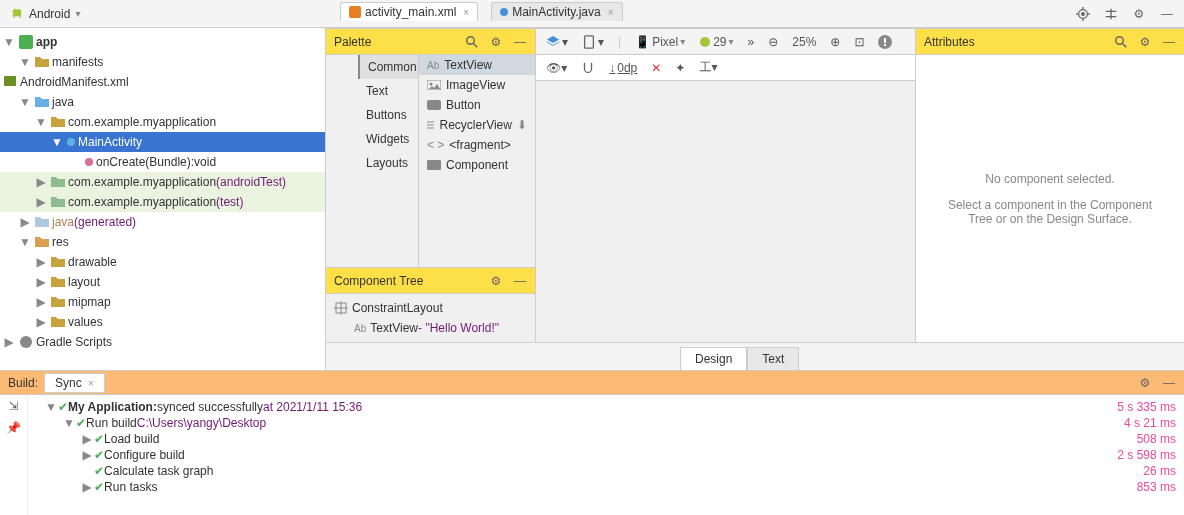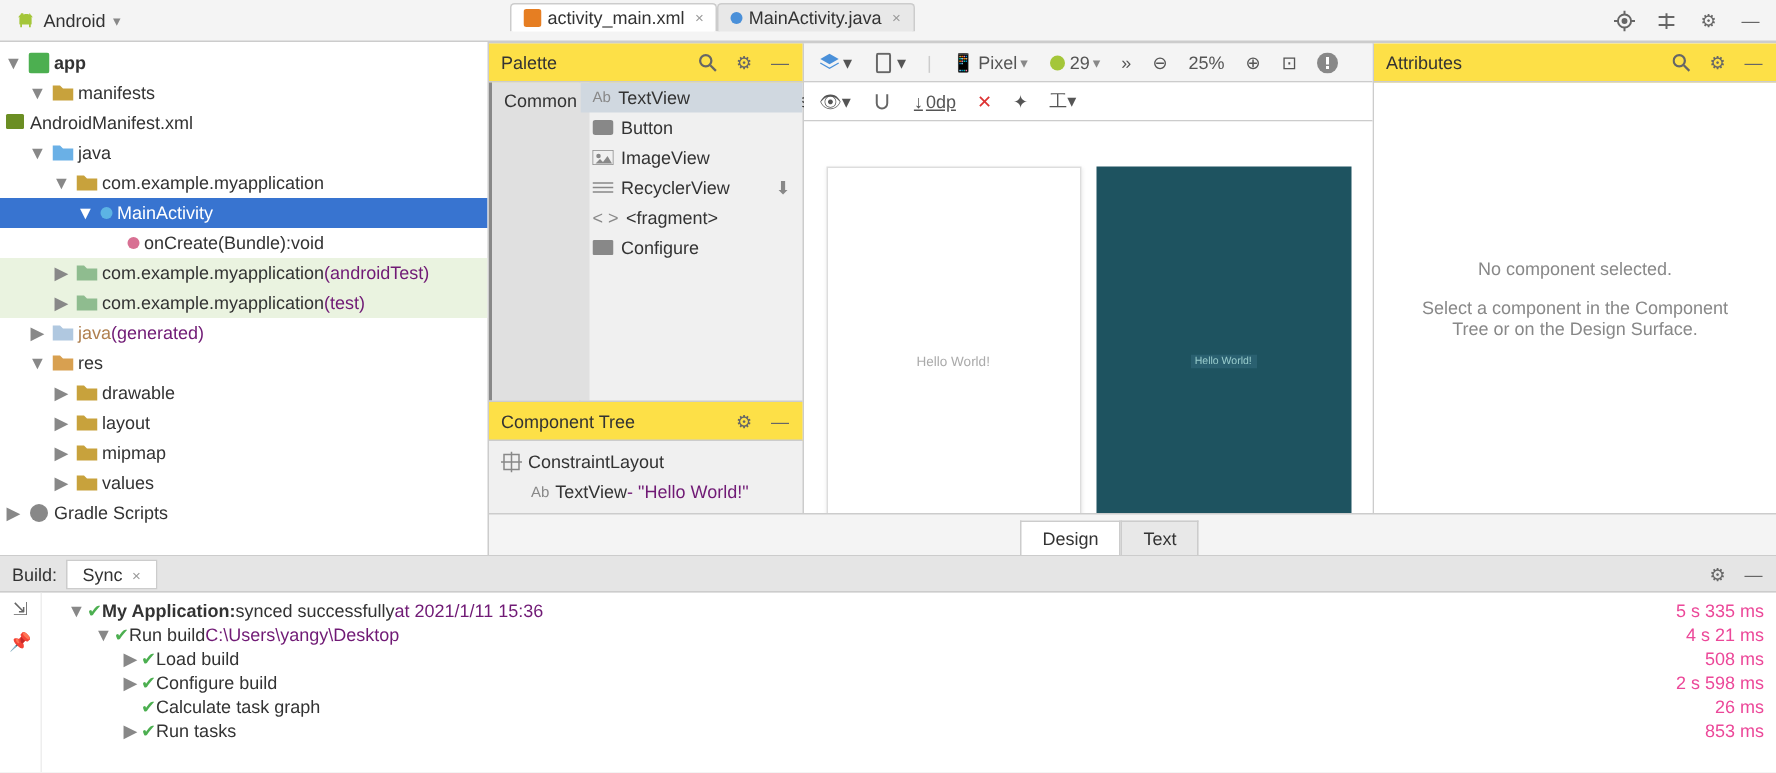--- a/index.html
+++ b/index.html
@@ -2,41 +2,41 @@
 <html><head>
 <meta charset="utf-8">
 <style>
 * { margin:0; padding:0; box-sizing:border-box; font-family:"Segoe UI",Arial,sans-serif; font-size:12px; }
 body { background:#f0f0f0; width:1184px; height:515px; overflow:hidden; display:flex; flex-direction:column; color:#333; }
 .top-row { display:flex; height:28px; border-bottom:1px solid #ccc; background:#f4f4f4; align-items:center; }
 .sel-android { display:flex; align-items:center; padding:0 10px; gap:5px; }
 .android-ico { width:14px; height:14px; }
 .top-icons { margin-left:auto; display:flex; gap:14px; padding-right:10px; align-items:center; }
 .ico-btn { width:14px; height:14px; display:flex; align-items:center; justify-content:center; color:#666; cursor:pointer; }
-.tabs-row { display:flex; align-items:center; gap:0; padding-left:8px; }
+.tabs-row { display:flex; align-items:center; gap:13px; padding-left:8px; }
 .file-tab { display:flex; align-items:center; gap:4px; padding:2px 8px; border:1px solid #ccc; border-bottom:none; background:#fff; border-radius:3px 3px 0 0; }
 .file-tab.inactive { background:#e8e8e8; }
 .close-x { color:#999; font-size:10px; margin-left:3px; }
 .dot { width:8px; height:8px; border-radius:50%; display:inline-block; }
 .main-row { display:flex; flex:1; min-height:0; }
 .project-pane { width:326px; background:#fff; border-right:1px solid #ccc; overflow:auto; }
 .tree { padding:4px 0; }
 .tree-row { display:flex; align-items:center; height:20px; white-space:nowrap; }
 .tree-row.sel { background:#3874d0; color:#fff; }
 .tw { width:14px; display:inline-block; text-align:center; color:#888; }
 .tree-row.sel .tw { color:#fff; }
 .fld-ico,.file-ico { width:14px; height:14px; margin:0 3px; display:inline-flex; align-items:center; justify-content:center; }
 .gray-txt { color:#701a75; }
 .editor-col { flex:1; display:flex; flex-direction:column; min-width:0; }
 .editor-body { flex:1; display:flex; min-height:0; border-top:1px solid #ccc; }
 .palette-col { width:210px; display:flex; flex-direction:column; border-right:1px solid #ccc; }
 .panel-head { height:26px; display:flex; align-items:center; padding:0 8px; background:#fde047; border-bottom:1px solid #ccc; }
 .panel-head .right { margin-left:auto; display:flex; gap:10px; }
 .pal-body { display:flex; flex:1; min-height:0; }
-.pal-cats { width:61px; border-right:1px solid #ccc; display:flex; flex-direction:row; }
+.pal-cats { width:61px; border-right:1px solid #ccc; display:flex; flex-direction:column;margin-left:32px; }
 .pal-cat { padding:5px 8px; cursor:pointer; }
 .pal-cat.active { background:#e0e0e0; border-left:2px solid #888; }
 .pal-items { flex:1; overflow:auto; }
 .pal-item { display:flex; align-items:center; gap:5px; padding:3px 8px; }
 .pal-item.active { background:#d0d8e0; }
 .comp-tree { border-top:1px solid #ccc; }
 .ct-body { padding:4px 0; }
 .design-col { flex:1; display:flex; flex-direction:column; min-width:0; border-right:1px solid #ccc; }
 .design-tb { height:26px; display:flex; align-items:center; gap:14px; padding:0 10px; background:#f4f4f4; border-bottom:1px solid #ccc; font-size:11px; }
 .design-tb2 { height:26px; display:flex; align-items:center; gap:14px; padding:0 10px; background:#fff; border-bottom:1px solid #ccc; }
@@ -47,21 +47,21 @@
 .phone-dark { background:#1e5360; }
 .hello-txt { position:absolute; top:50%; left:50%; transform:translate(-50%,-50%); color:#aaa; font-size:9px; }
 .hello-box { position:absolute; top:50%; left:50%; transform:translate(-50%,-50%); font-size:7px; color:#9cc; background:#2a6070; padding:1px 3px; }
 .attr-col { width:268px; display:flex; flex-direction:column; background:#fff; }
 .attr-body { flex:1; display:flex; flex-direction:column; align-items:center; justify-content:center; padding:20px; text-align:center; color:#888; gap:12px; }
 .design-tabs { height:28px; display:flex; align-items:center; border-top:1px solid #ccc; background:#f4f4f4; }
 .design-tab { padding:4px 14px; border:1px solid #ccc; border-bottom:none; height:24px; display:flex; align-items:center; margin-top:4px; background:#e8e8e8; }
 .design-tab.active { background:#fff; }
 .design-tabs-pad { width:354px; }
 .build-pane { height:145px; border-top:1px solid #ccc; background:#fff; display:flex; flex-direction:column; }
-.build-head { height:24px; display:flex; align-items:center; background:#e5e5e5; border-bottom:1px solid #ccc; padding:0 8px; }
+.build-head { height:24px; display:flex; align-items:center; background:#fdba74; border-bottom:1px solid #ccc; padding:0 8px; }
 .build-tab { padding:2px 10px; border:1px solid #ccc; background:#fff; margin-left:6px; }
 .build-body { flex:1; display:flex; overflow:auto; }
 .build-gutter { width:28px; display:flex; flex-direction:column; align-items:center; padding-top:4px; gap:8px; border-right:1px solid #eee; }
 .build-content { flex:1; padding:4px 8px; }
 .build-row { display:flex; align-items:center; height:16px; }
 .build-time { margin-left:auto; color:#ec4899; }
 .chk { color:#4caf50; }
 .bold { font-weight:bold; }
 svg { display:block; }
 .dd::after { content:" ▾"; color:#888; font-size:10px; }
@@ -254,50 +254,50 @@
             <div class="pal-cat">Widgets</div>
             <div class="pal-cat">Layouts</div>
           </div>
           <div class="pal-items">
             <div class="pal-item active">
                 <span style="color:#888;font-size:10px">Ab</span>
                 <span>TextView</span>
               </div>
             <div class="pal-item">
                 <svg width="14" height="10">
-                  <rect width="14" height="10" fill="#888" rx="2"></rect>
-                </svg>
-                <span>Button</span>
-              </div>
-            <div class="pal-item">
-                <svg width="14" height="10">
                   <rect width="14" height="10" fill="none" stroke="#888"></rect>
                   <circle cx="4" cy="4" r="1.5" fill="#888"></circle>
                   <path d="M2 9l3-3 2 2 3-4 3 5z" fill="#888"></path>
                 </svg>
                 <span>ImageView</span>
+              </div>
+            <div class="pal-item">
+                <svg width="14" height="10">
+                  <rect width="14" height="10" fill="#888" rx="2"></rect>
+                </svg>
+                <span>Button</span>
               </div>
             <div class="pal-item">
                 <svg width="14" height="10" fill="none" stroke="#888">
                   <line x1="0" y1="2" x2="14" y2="2"></line>
                   <line x1="0" y1="5" x2="14" y2="5"></line>
                   <line x1="0" y1="8" x2="14" y2="8"></line>
                 </svg>
                 <span>RecyclerView</span>
                 <span style="margin-left:auto;color:#888">⬇</span>
               </div>
             <div class="pal-item">
                 <span style="color:#888">&lt; &gt;</span>
                 <span>&lt;fragment&gt;</span>
               </div>
             <div class="pal-item">
                 <svg width="14" height="10">
                   <rect width="14" height="10" fill="#888" rx="1"></rect>
                 </svg>
-                <span>Configure</span>
+                <span>Component</span>
               </div>
           </div>
         </div>
         <div class="comp-tree">
           <div class="panel-head">
             <span>Component Tree</span>
             <div class="right">
               <span class="ico-btn">⚙</span>
               <span class="ico-btn">—</span>
             </div>
@@ -357,28 +357,20 @@
                 <path d="M4 2v7a4 4 0 008 0V2"></path>
               </svg>
             </span>
           <span class="tb-item underline">↓ <span>0dp</span></span>
           <span class="tb-item">
               <span style="color:#d33">✕</span>
             </span>
           <span class="tb-item">✦</span>
           <span class="tb-item">工▾</span>
         </div>
-        <div class="design-canvas">
-          <div class="phone-frame phone-light">
-            <div class="hello-txt">Hello World!</div>
-          </div>
-          <div class="phone-frame phone-dark">
-            <div class="hello-box">Hello World!</div>
-          </div>
-        </div>
       </div>
 
       <div class="attr-col">
         <div class="panel-head">
           <span>Attributes</span>
           <div class="right">
             <span class="ico-btn">
                 <svg width="12" height="12" viewBox="0 0 16 16" fill="none" stroke="#666" stroke-width="2">
                   <circle cx="6" cy="6" r="5"></circle>
                   <line x1="10" y1="10" x2="15" y2="15"></line>

